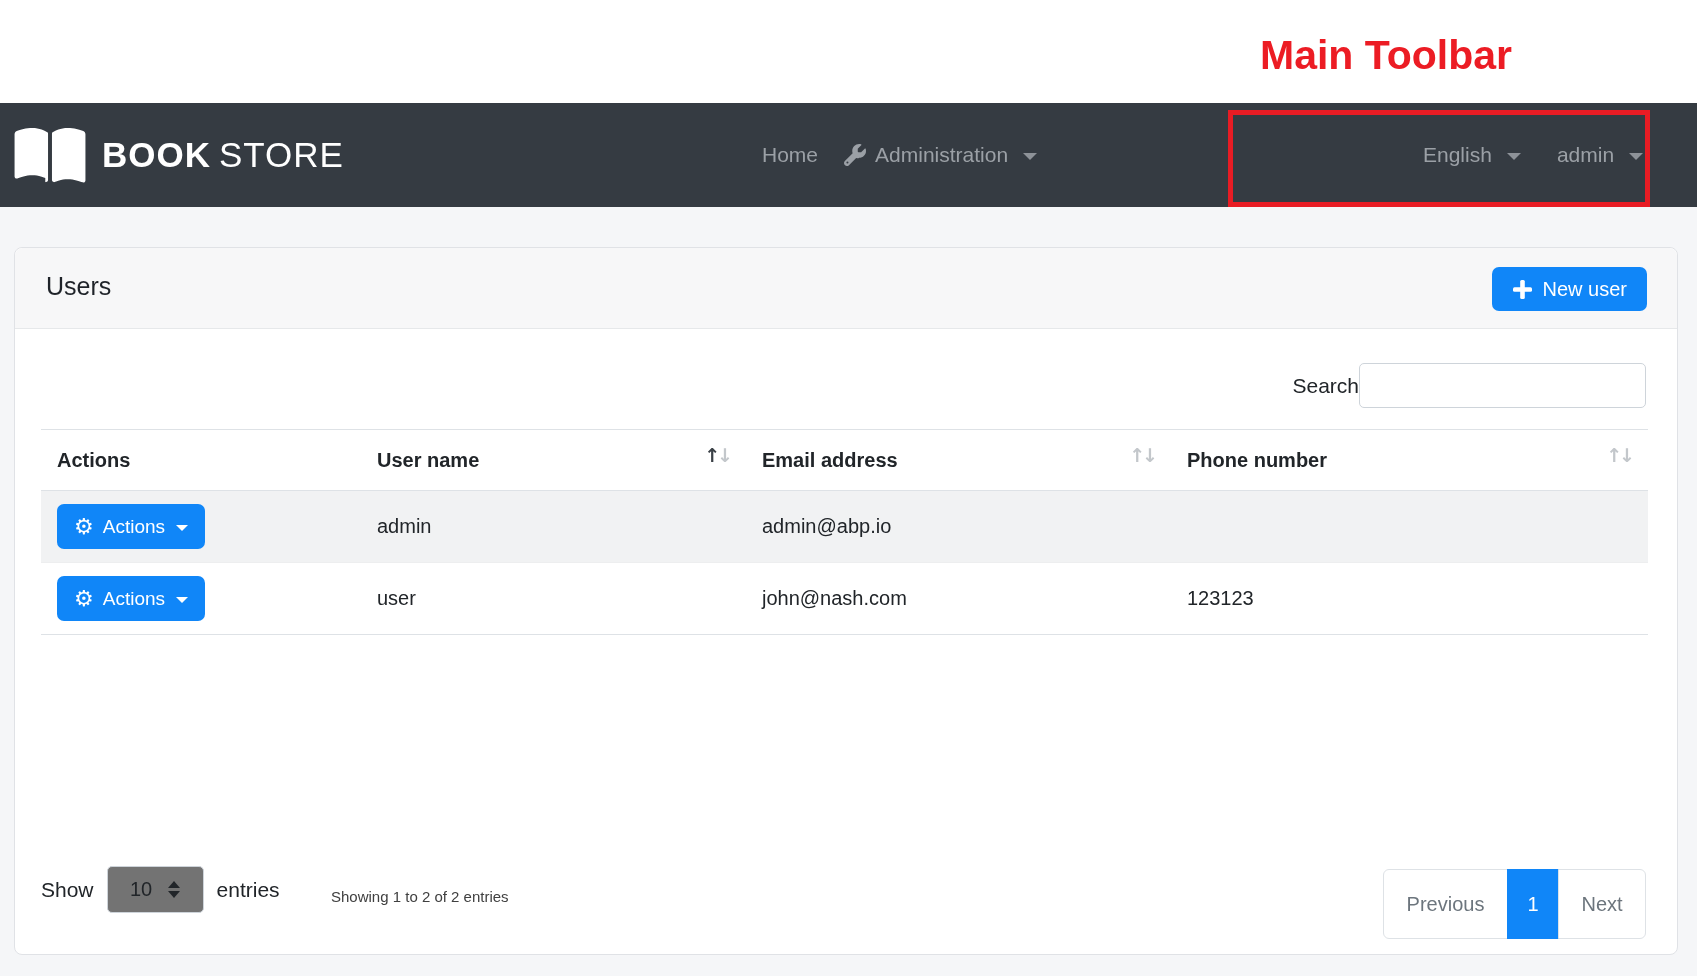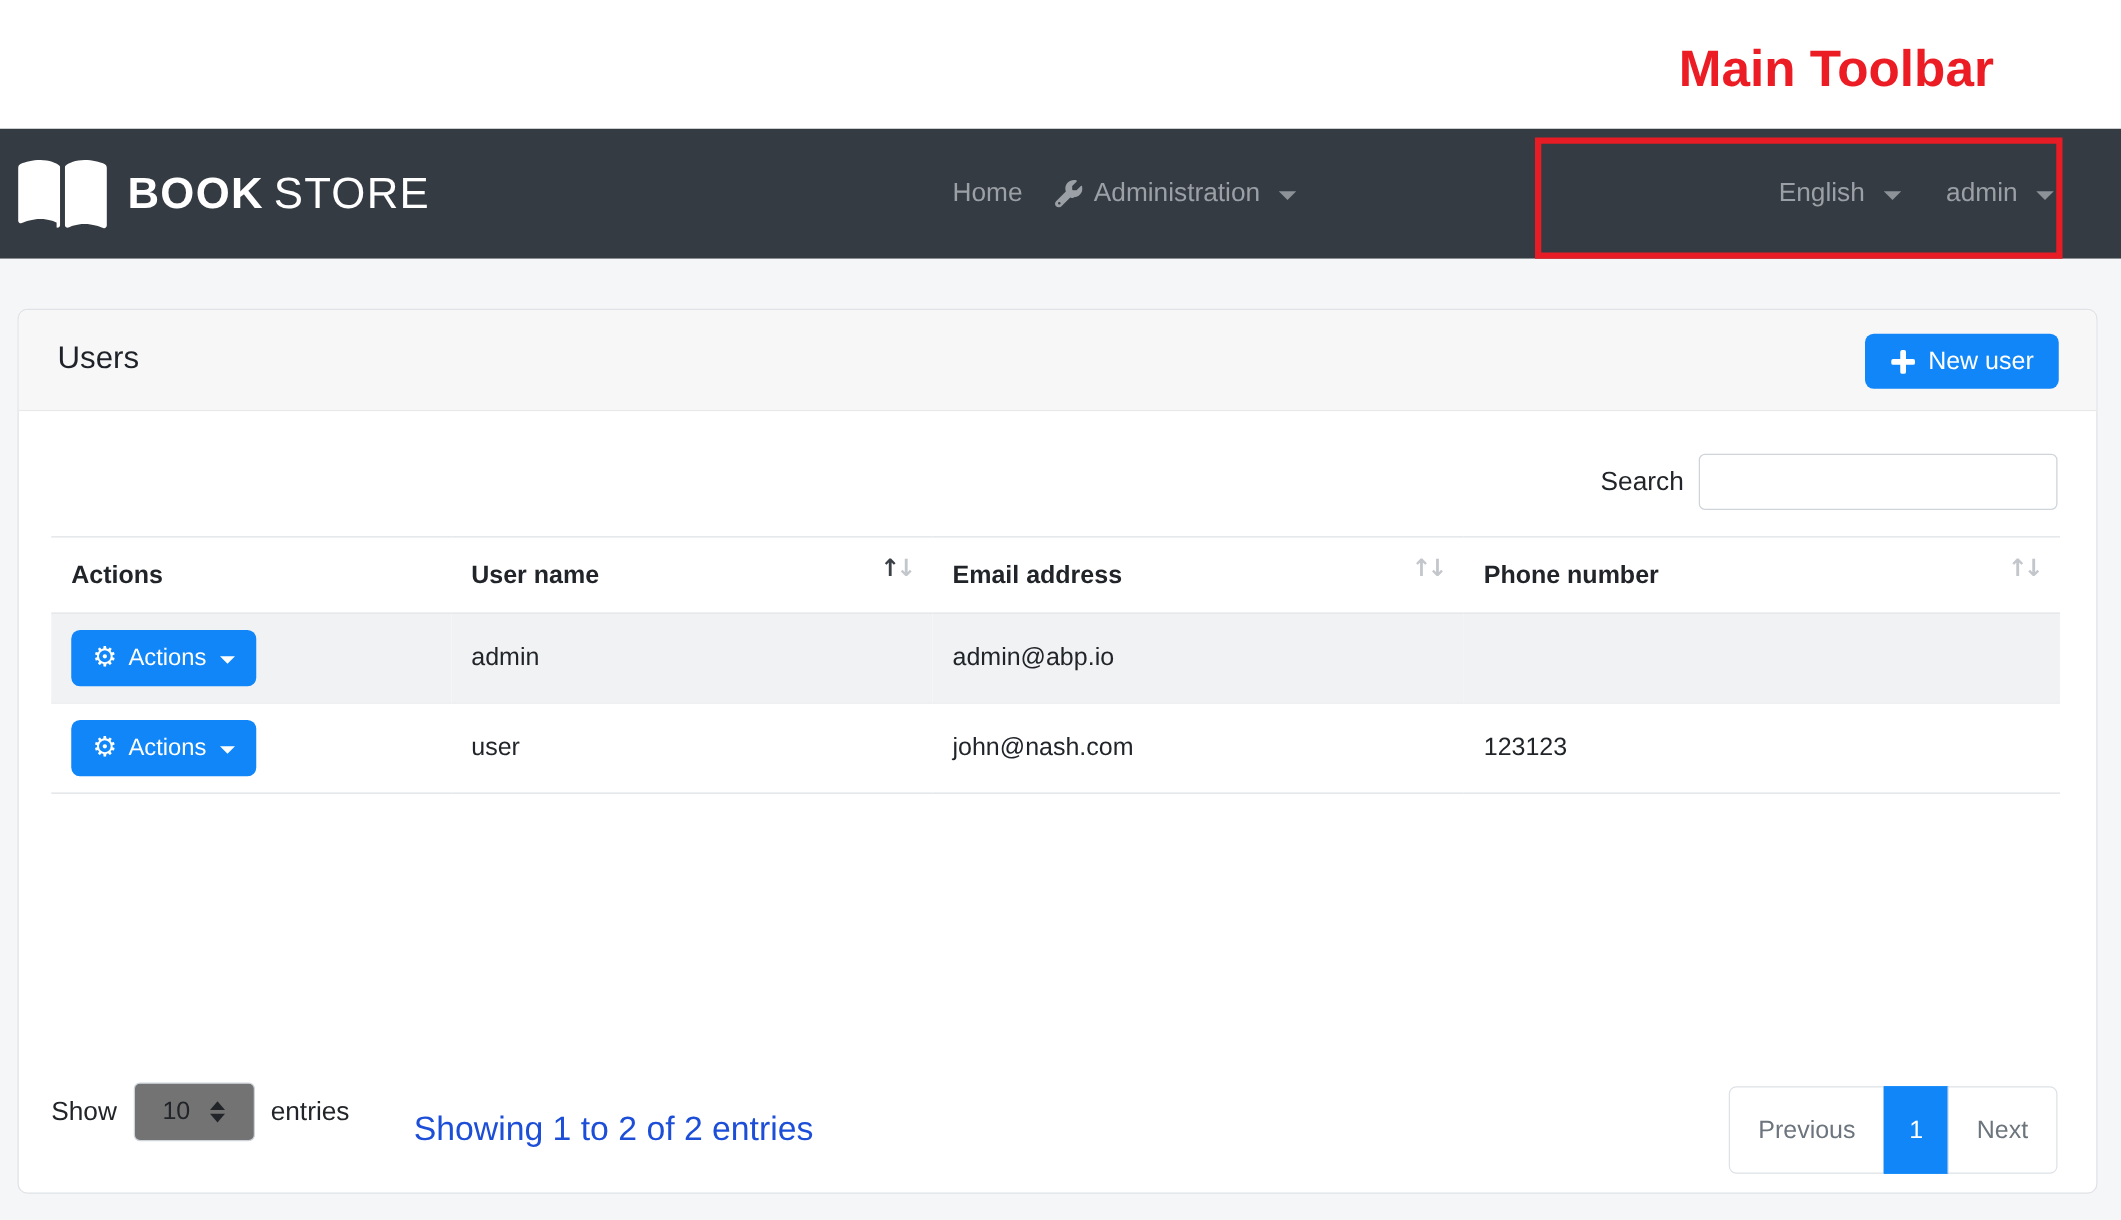--- a/index.html
+++ b/index.html
@@ -5,21 +5,21 @@
   * { margin:0; padding:0; box-sizing:border-box; }
   html,body { width:1697px; height:976px; }
   body {
     font-family:"Liberation Sans","DejaVu Sans",sans-serif;
     background:#ffffff; color:#212529; overflow:hidden; position:relative;
   }
   .page { position:absolute; inset:0; width:1697px; height:976px; }
 
   
   .annotation-title {
-    position:absolute; left:1343px; top:32px;
+    position:absolute; left:1260px; top:32px;
     font-size:41px; font-weight:700; color:#ec1c24; letter-spacing:0px;
   }
   .highlight-box {
     position:absolute; left:1228px; top:110px; width:422px; height:97px;
     border:5px solid #e81c24; z-index:5; pointer-events:none;
   }
 
   
   .navbar {
     position:absolute; left:0; top:103px; width:1697px; height:104px;
@@ -53,21 +53,21 @@
 
   .btn-primary {
     background:#1086f8; color:#fff; border:none; border-radius:7px;
     display:flex; align-items:center; justify-content:center; cursor:pointer;
     font-family:inherit;
   }
   .new-user-btn { position:absolute; right:30px; top:19px; height:44px; padding:0 20px; gap:10px; font-size:20px;justify-content:flex-end; }
   .plus-icon { display:flex; }
 
   
-  .search-wrap { position:absolute; top:115px; right:31px; display:flex; align-items:center; gap:12px; }
+  .search-wrap { position:absolute; top:115px; right:31px; display:flex; align-items:center; }
   .search-label { font-size:21px; color:#212529; }
   .search-input {
     width:287px; height:45px; border:1px solid #ced4da; border-radius:5px;
     font-size:20px; padding:0 12px; color:#212529; background:#fff; outline:none;
     font-family:inherit;
   }
 
   
   .users-table {
     position:absolute; left:26px; top:181px; width:1607px;
@@ -95,21 +95,21 @@
   .footer-left { position:absolute; left:26px; top:618px; height:47px; display:flex; align-items:center; gap:13px; font-size:21px; }
   .page-size-select {
     width:97px; height:47px; border:1px solid #ced4da; border-radius:5px; background:#737373;
     display:flex; align-items:center; justify-content:center; gap:16px; font-size:20px; cursor:pointer;
   }
   .updown-icon { display:flex; flex-direction:column; gap:3px; }
   .updown-icon i { width:0; height:0; border-left:6px solid transparent; border-right:6px solid transparent; display:block; }
   .updown-icon .u { border-bottom:7px solid #212529; }
   .updown-icon .d { border-top:7px solid #212529; }
 
-  .table-info { position:absolute; left:316px; top:640px; font-size:27px; color:#1d4ed8; }
+  .table-info { position:absolute; left:316px; top:640px; font-size:15px; color:#404040; }
 
   .pagination { position:absolute; right:31px; top:621px; height:55px; display:flex; }
   .page-btn {
     height:70px; display:flex; align-items:center; justify-content:center;
     background:#fff; border:1px solid #dee2e6; color:#6c757d; font-size:20px; cursor:pointer;
   }
   .page-prev { width:125px; border-radius:6px 0 0 6px; }
   .page-current { width:52px; background:#1086f8; border-color:#1086f8; color:#fff; margin-left:-1px; }
   .page-next { width:88px; border-radius:0 6px 6px 0; margin-left:-1px; }
 </style>

